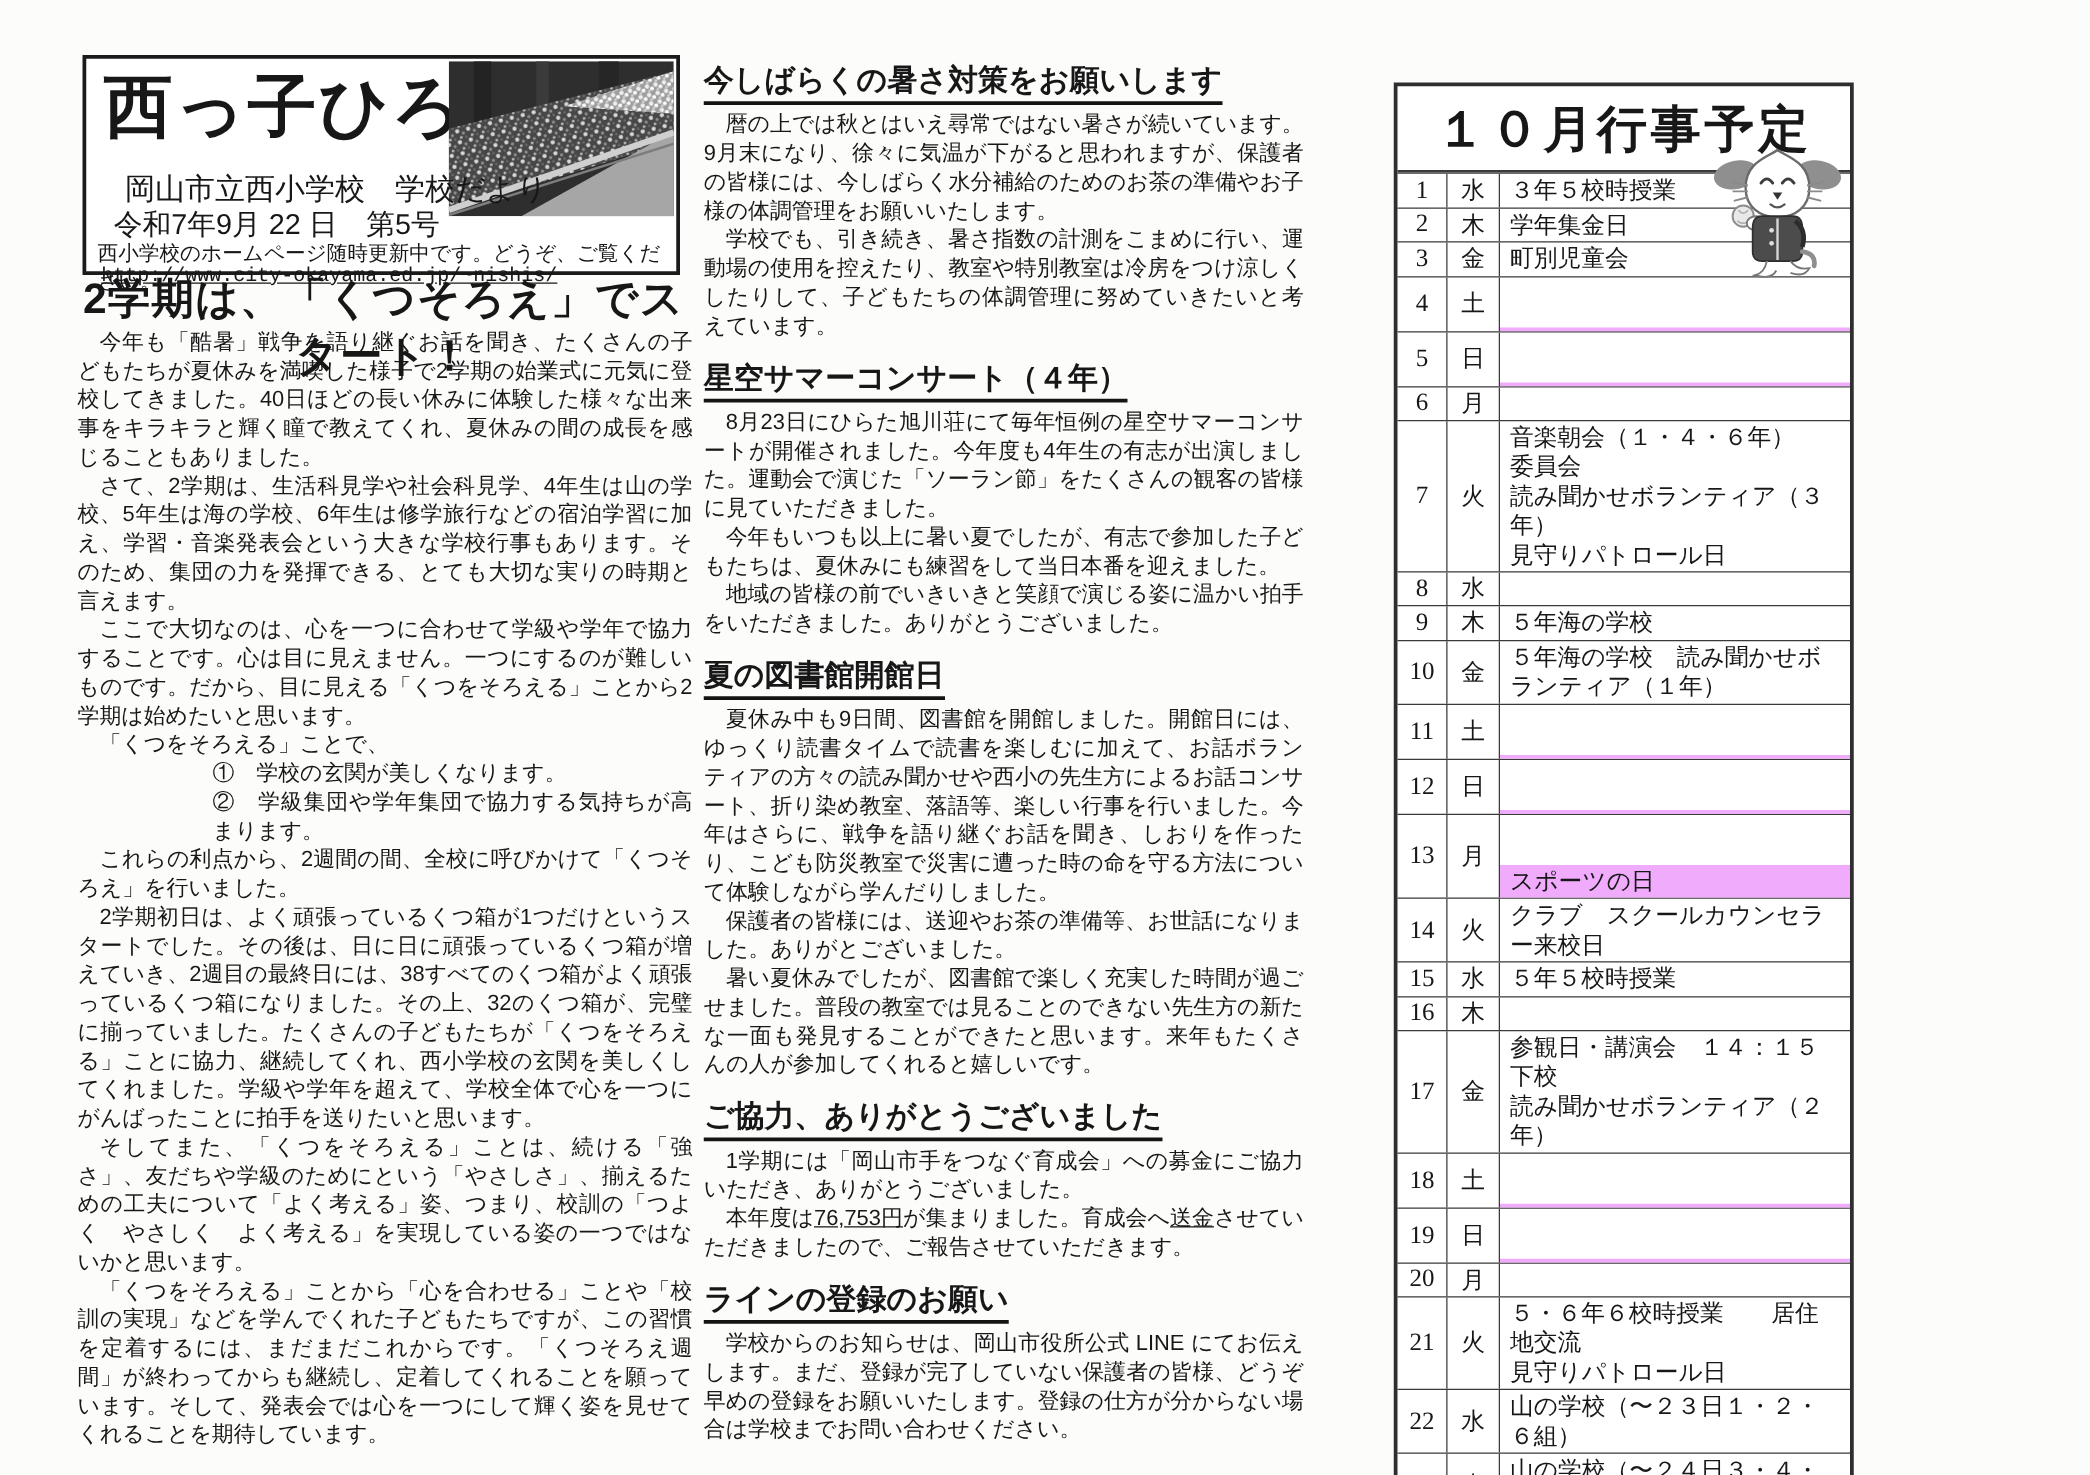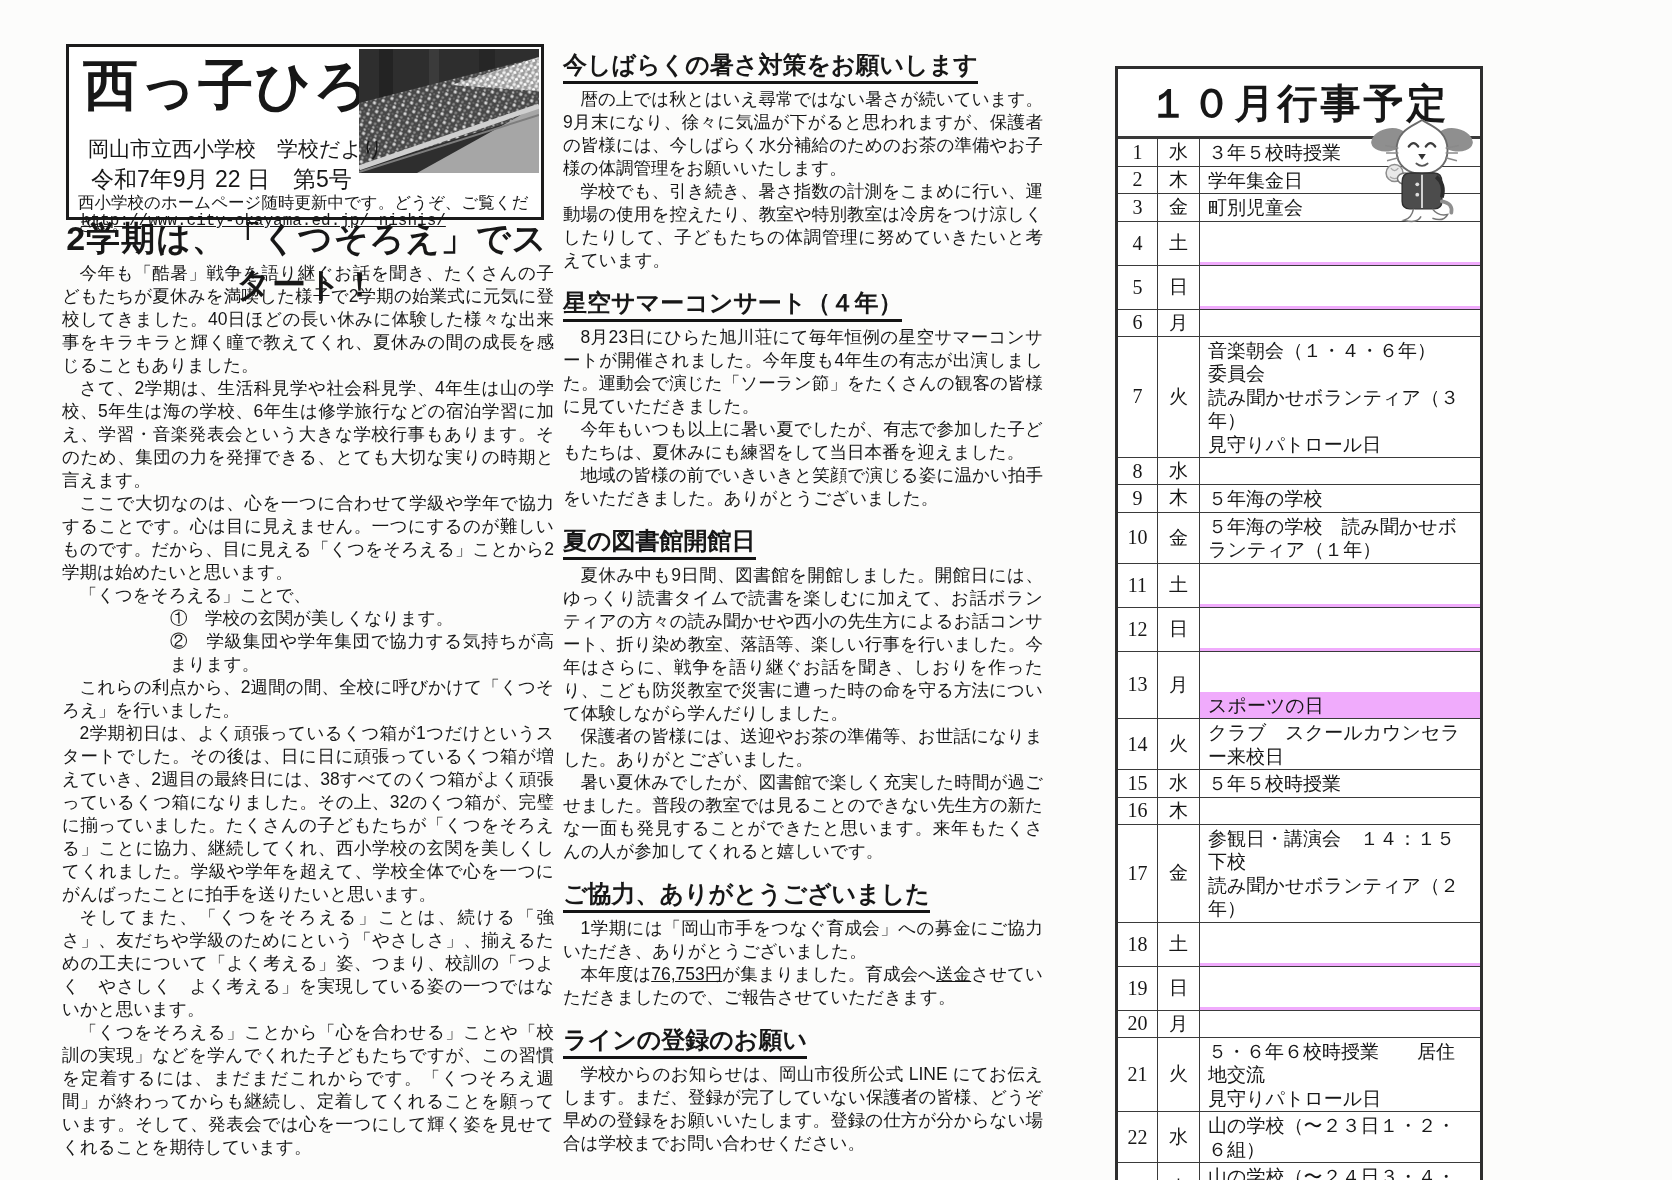--- a/index.html
+++ b/index.html
@@ -11,21 +11,21 @@
     font-family:"Liberation Sans",sans-serif;
     overflow:hidden;
   }
   
   .masthead{
     position:absolute;left:66px;top:44px;width:478px;height:176px;
     border:3px solid #1b1b1b;background:#fff;box-sizing:border-box;
   }
   .m-title{position:absolute;left:14px;top:2px;font-size:55px;font-weight:bold;letter-spacing:2px;}
   .m-photo{position:absolute;top:2px;right:2px;width:180px;height:124px;}
-  .m-school{position:absolute;left:19px;top:88px;font-size:21px;}
+  .m-school{position:absolute;left:31px;top:88px;font-size:24px;}
   .m-issue{position:absolute;left:22px;top:117px;font-size:23px;}
   .m-note{position:absolute;left:9px;top:145px;font-size:16.5px;}
   .m-url{position:absolute;left:12px;top:165px;font-size:16px;
          font-family:Liberation Mono, monospace;text-decoration:underline;color:#171717;}
   
   .headline{
     position:absolute;left:58px;top:216px;width:498px;
     font-size:34px;font-weight:bold;text-align:center;letter-spacing:1px;
   }
   .left-body{

